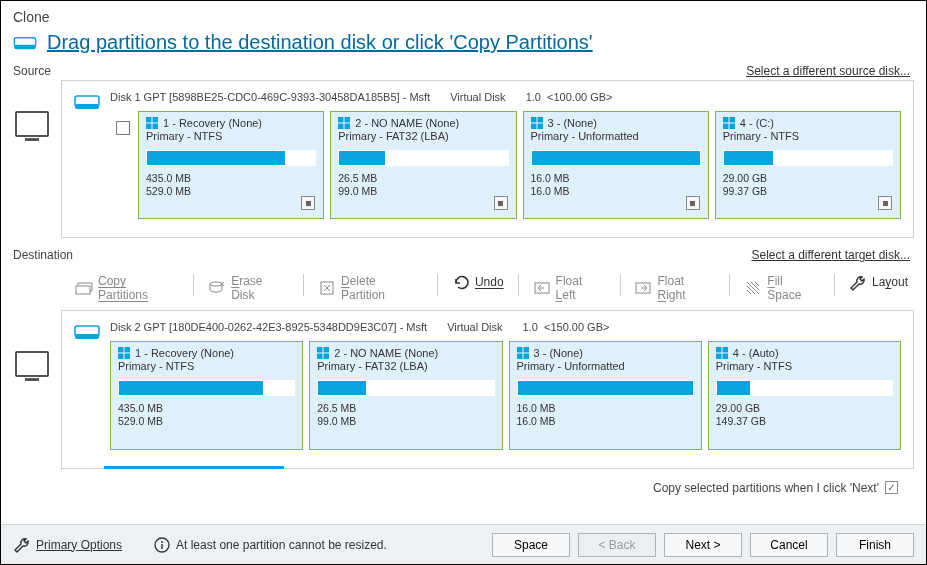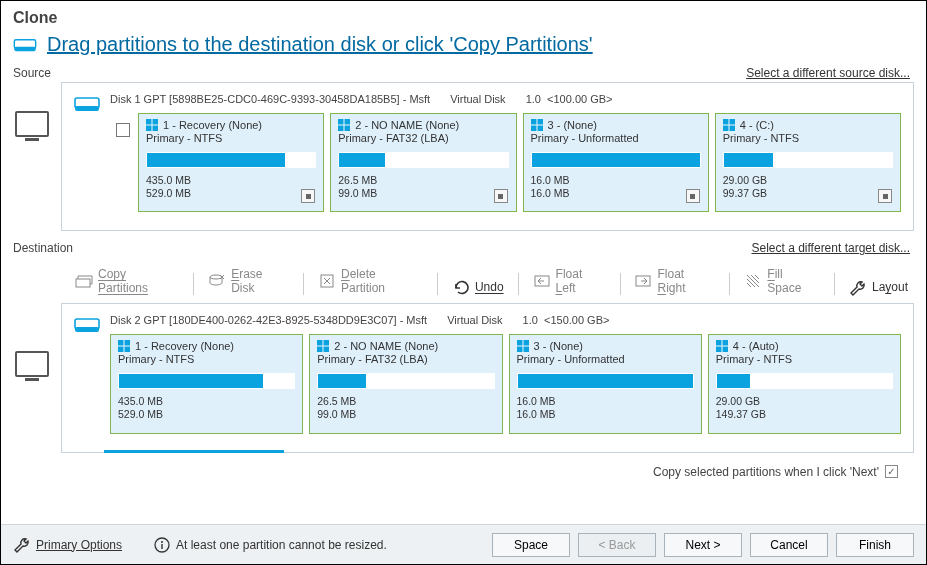--- a/index.html
+++ b/index.html
@@ -1,19 +1,19 @@
 <!DOCTYPE html>
 <html><head>
 <meta charset="utf-8">
 <style>
 * { box-sizing: border-box; margin: 0; padding: 0; font-family: "Segoe UI", Tahoma, sans-serif; }
 body { width: 927px; height: 565px; background: #fff; border: 1px solid #000; font-size: 12px; color: #333; position: relative; overflow: hidden; }
 
 .hdr { padding: 8px 12px 6px; }
-.hdr-title { font-size: 16px; color: #444; margin-bottom: 6px; font-weight: bold; }
+.hdr-title { font-size: 14px; color: #444; margin-bottom: 6px; }
 .hdr-row { display: flex; align-items: center; gap: 10px; }
 .big-blue { color: #0369a1; font-size: 20px; text-decoration: underline; }
 .disk-glyph { width: 24px; height: 16px; }
 
 .sec-label { font-size: 12px; color: #444; padding: 2px 12px; margin-top: 2px; }
 
 .link { color: #333; text-decoration: underline; cursor: pointer; font-size: 12px; }
 .link-row { display: flex; justify-content: flex-end; padding-right: 16px; margin-top: -16px; margin-bottom: 2px; }
 
 .panel { margin: 0 12px 8px 60px; border: 1px solid #c9d2da; padding: 10px 12px 18px; position: relative; }
@@ -23,32 +23,32 @@
 .mon2 { top: 350px; }
 
 .disk-row { display: flex; align-items: flex-start; gap: 10px; }
 .disk-icon { width: 26px; height: 18px; flex-shrink: 0; margin-top: 2px; }
 .disk-text { font-size: 11px; color: #444; white-space: nowrap; }
 .disk-text .sep { margin: 0 10px; color: #888; }
 
 .chk { width: 14px; height: 14px; border: 1px solid #777; background: #fff; margin: 18px 0 0 6px; flex-shrink: 0; }
 
 .parts { display: flex; gap: 6px; margin-top: 8px; flex: 1; }
-.part { border: 1.5px solid #7fb64e; background: #dff0fb; padding: 5px 7px 11px; position: relative; flex: 1; min-width: 0; }
+.part { border: 1.5px solid #7fb64e; background: #dff0fb; padding: 5px 7px 20px; position: relative; flex: 1; min-width: 0; }
 .part-hdr { display: flex; align-items: center; gap: 5px; font-size: 11px; color: #333; }
 .win-sq { width: 12px; height: 12px; display: inline-block; }
 .part-sub { font-size: 11px; color: #333; margin-top: 1px; }
 .bar { height: 16px; background: #fff; margin-top: 8px; position: relative; border: 1px solid #fff; }
 .bar-fill { height: 100%; background: #0aa2df; }
 .part-sizes { font-size: 10.5px; color: #333; margin-top: 6px; line-height: 1.25; }
 .stop-ic { position: absolute; right: 8px; bottom: 8px; width: 14px; height: 14px; border: 1px solid #888; display: flex; align-items: center; justify-content: center; background: #f7f7f7; }
 .stop-ic div { width: 5px; height: 5px; background: #666; }
 
 
-.tbar { display: flex; align-items: flex-end; gap: 14px; padding: 6px 6px 8px; border-bottom: 0; margin: 6px 12px 0 68px; }
+.tbar { display: flex; align-items: flex-start; gap: 14px; padding: 6px 6px 8px; border-bottom: 0; margin: 6px 12px 0 68px; }
 .tbtn { display: flex; align-items: center; gap: 5px; color: #888; font-size: 12px; cursor: pointer; }
 .tbtn.enabled { color: #333; }
 .tbtn u { text-decoration: underline; text-underline-offset: 2px; }
 .tbtn .ic { width: 18px; height: 16px; display: flex; align-items: center; justify-content: center; }
 .vsep { width: 1px; height: 22px; background: #ccc; }
 
 
 .foot { position: absolute; left: 0; right: 0; bottom: 0; background: #eef1f3; border-top: 1px solid #cfd5da; height: 40px; display: flex; align-items: center; padding: 0 12px; gap: 12px; }
 .adv { display: flex; align-items: center; gap: 6px; font-size: 12px; }
 .adv span { text-decoration: underline; }

